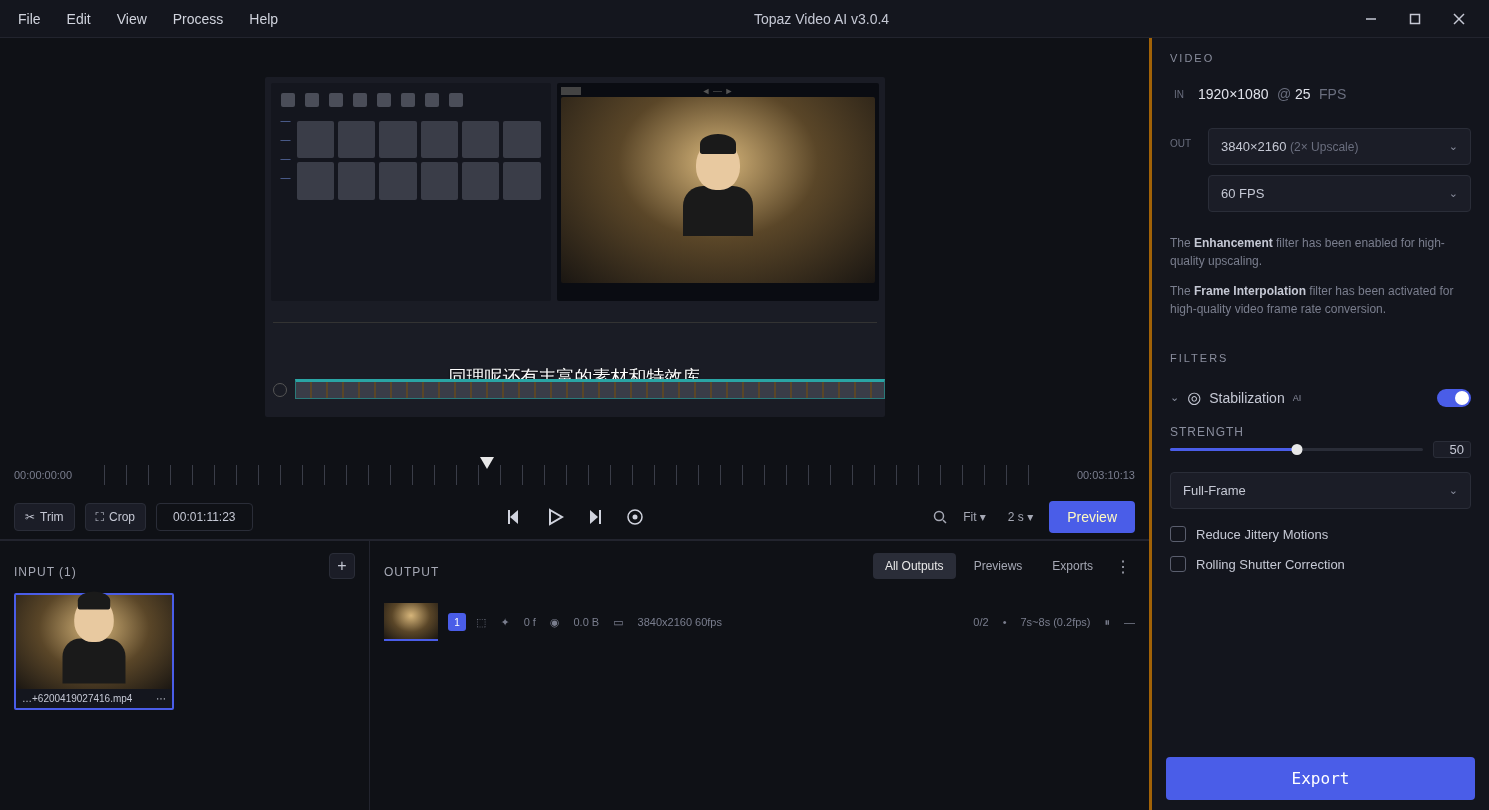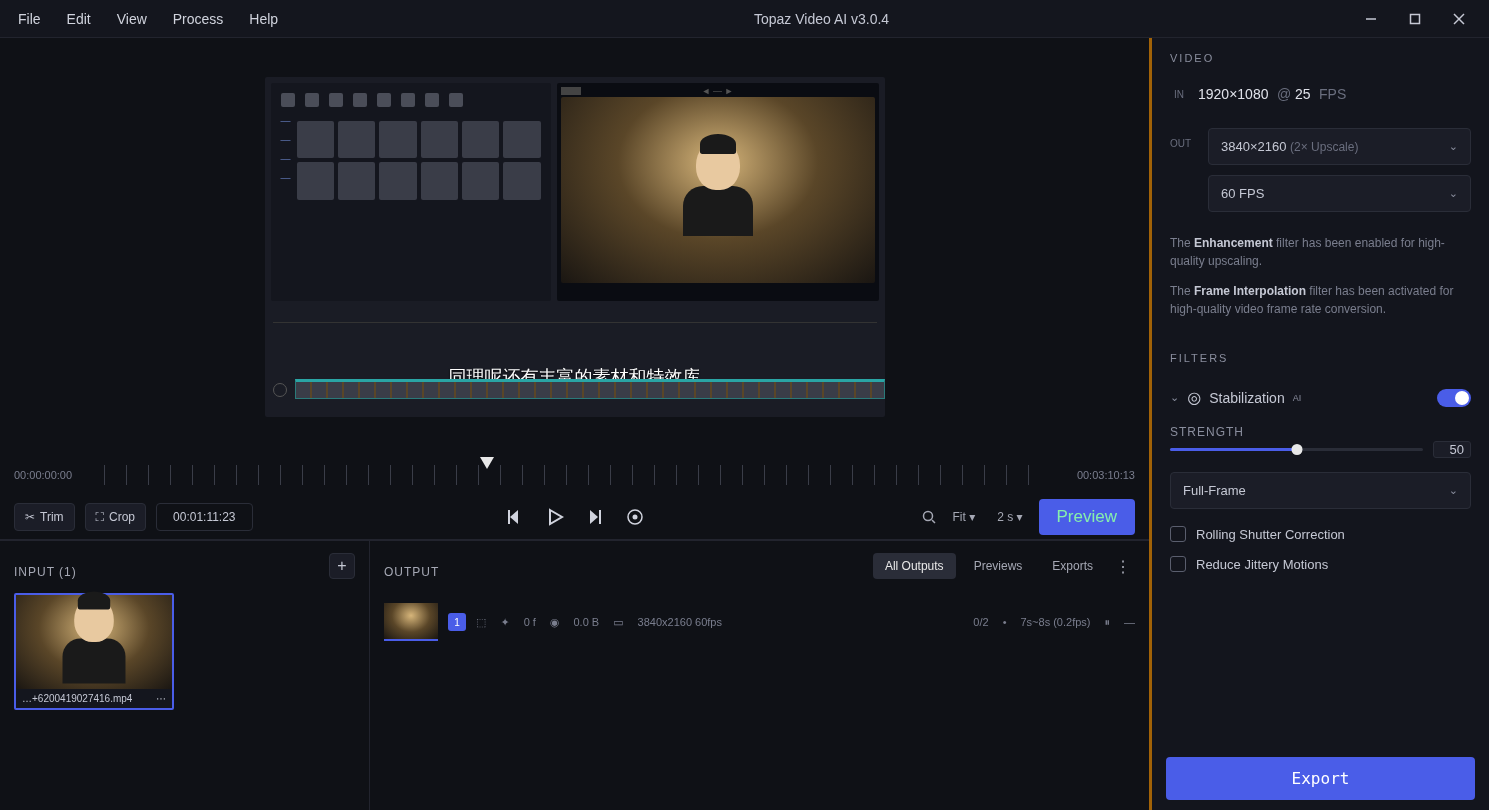--- a/index.html
+++ b/index.html
@@ -50,21 +50,21 @@
 .tl-time-r { width: 80px; text-align: right; }
 
 
 .controls { height: 46px; display: flex; align-items: center; padding: 0 14px; gap: 10px; border-bottom: 1px solid #22242e;}
 .ctrl-btn { background: #1b1d27; border: 1px solid #2a2d38; padding: 6px 10px; border-radius: 4px; font-size: 12px; color: #c5c8d4; cursor: pointer; display: flex; align-items: center; gap: 5px; }
 .ctrl-btn.time { background: transparent; border: 1px solid #2a2d38; padding: 6px 16px; }
 .play-cluster { position: absolute; left: 50%; transform: translateX(-50%); display: flex; gap: 22px; align-items: center; }
 .play-ic { cursor: pointer; display: flex; align-items: center; justify-content: center; color: #d0d3dd; }
 .controls-right { margin-left: auto; display: flex; align-items: center; gap: 10px; }
 .zoom-sel { font-size: 12px; color: #a5a8b4; padding: 4px 6px; cursor: pointer; }
-.preview-btn { background: #4a5de8; color: #86efac; border: none; padding: 8px 18px; border-radius: 4px; font-size: 17px; cursor: pointer; }
+.preview-btn { background: #4a5de8; color: #fef9c3; border: none; padding: 8px 18px; border-radius: 4px; font-size: 14px; cursor: pointer; }
 
 
 .bottom-panels { flex: 0 0 270px; display: flex; border-top: 1px solid #22242e; }
 .input-panel { width: 370px; border-right: 1px solid #22242e; padding: 12px 14px; }
 .output-panel { flex: 1; padding: 12px 14px; }
 .panel-head { display: flex; align-items: flex-end; justify-content: space-between; margin-bottom: 14px; }
 .panel-title { font-size: 12px; letter-spacing: 1px; color: #a5a8b4; }
 .add-btn { width: 26px; height: 26px; border: 1px solid #2a2d38; border-radius: 4px; background: #1b1d27; display: flex; align-items: center; justify-content: center; cursor: pointer; font-size: 16px; color: #c5c8d4; }
 .input-thumb { width: 160px; border: 2px solid #4a5de8; border-radius: 2px; }
 .input-thumb .img { height: 94px; background: radial-gradient(ellipse at 50% 35%,#d6b57a 0%, #5a4628 50%, #1a1612 100%); display: flex; align-items: center; justify-content: center; }
@@ -380,25 +380,25 @@
           </div>
           <div class="slider-val">50</div>
         </div>
       </div>
       <div class="sel-box">
         <span>Full-Frame</span>
         <span class="chev">⌄</span>
       </div>
       <div class="check-row">
         <div class="checkbox"></div>
-        <span>Rolling Shutter Correction</span>
+        <span>Reduce Jittery Motions</span>
       </div>
       <div class="check-row">
         <div class="checkbox"></div>
-        <span>Reduce Jittery Motions</span>
+        <span>Rolling Shutter Correction</span>
       </div>
     </div>
 
     <div class="export-wrap">
       <button class="export-btn">Export</button>
     </div>
   </div>
 </div>
 
 </body></html>

